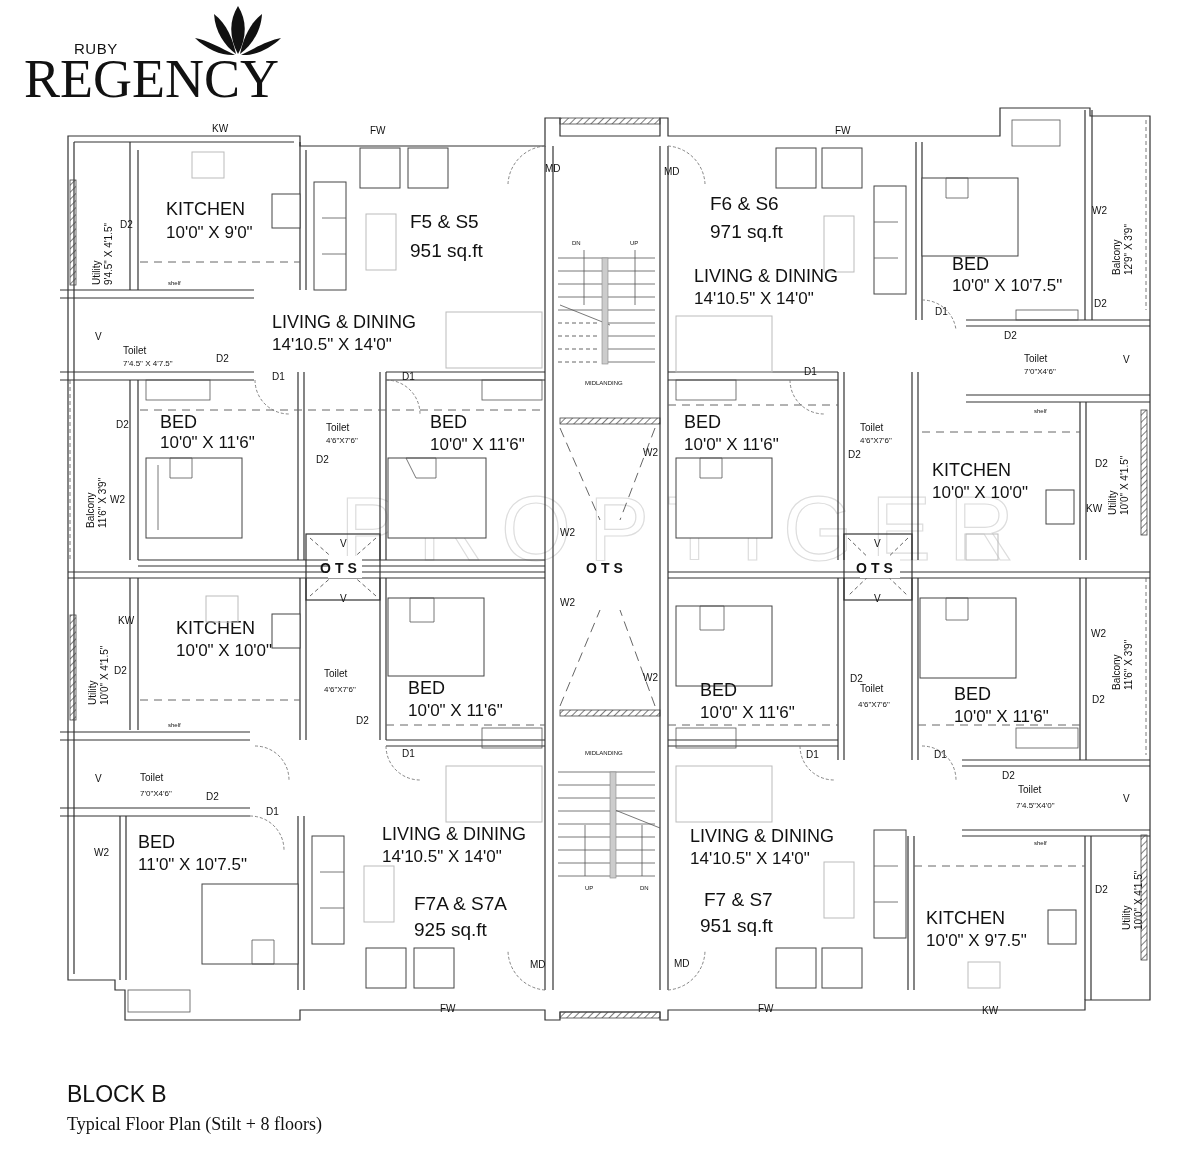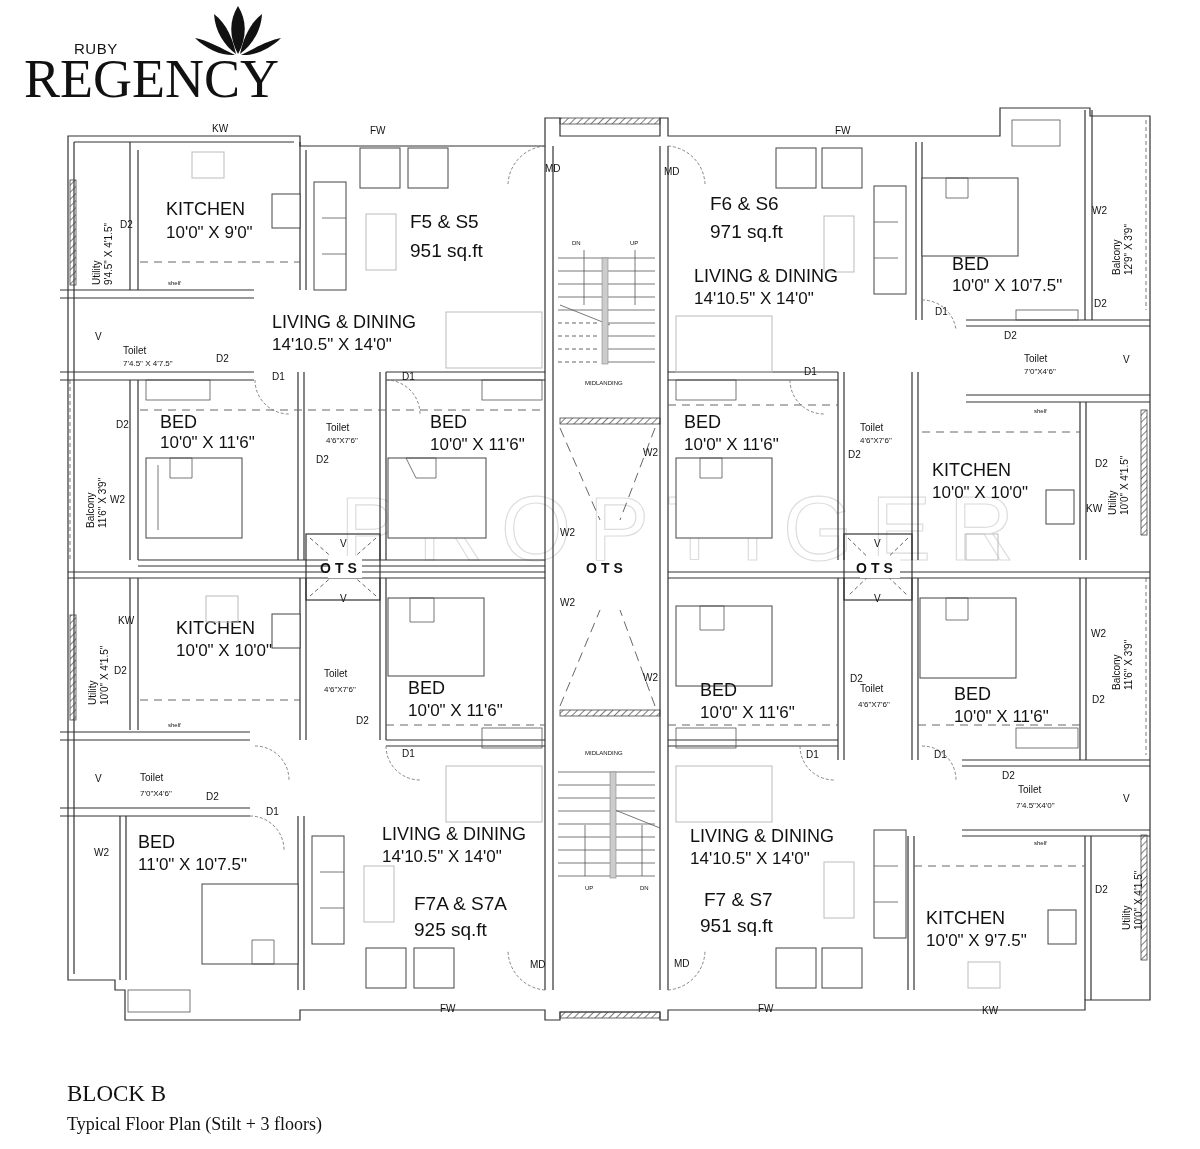--- a/index.html
+++ b/index.html
@@ -15,21 +15,21 @@
   .xs{font-size:6px;fill:#111;}
   .wall{fill:none;stroke:#333;stroke-width:1.2;}
   .thin{fill:none;stroke:#555;stroke-width:0.8;}
   .dash{fill:none;stroke:#666;stroke-width:1;stroke-dasharray:8 6;}
   .arc{fill:none;stroke:#777;stroke-width:0.9;stroke-dasharray:3 2;}
   .furn{fill:#fff;stroke:#444;stroke-width:1;}
   .light{fill:none;stroke:#bbb;stroke-width:1;}
   .hatch{fill:url(#hatch);stroke:#444;stroke-width:0.8;}
   .ots{font-size:14px;font-weight:bold;letter-spacing:4px;fill:#111;}
   .wm{font-size:90px;fill:none;stroke:#ddd;stroke-width:1.2;letter-spacing:18px;}
-  .block-title{font-family:Liberation Serif, serif;font-size:23px;}
+  .block-title{font-family:Liberation Sans, sans-serif;font-size:23px;}
   .block-sub{font-family:"Liberation Serif",serif;font-size:18px;}
 </style>
 </head>
 <body>
 
 <div class="abs" style="left:24px;top:4px;width:250px;height:92px;">
   <svg class="abs" style="left:165px;top:0;" width="98" height="52" viewBox="0 0 98 52">
     <path d="M49 2 C40 16 40 34 49 50 C58 34 58 16 49 2Z" fill="#111"></path>
     <path d="M25 10 C26 28 36 42 47 50 C44 36 38 20 25 10Z" fill="#111"></path>
     <path d="M73 10 C72 28 62 42 51 50 C54 36 60 20 73 10Z" fill="#111"></path>
@@ -453,13 +453,13 @@
     <rect class="light" x="206" y="596" width="32" height="26"></rect>
     <rect class="furn" x="272" y="614" width="28" height="34"></rect>
     <rect class="light" x="966" y="534" width="32" height="26"></rect>
     <rect class="furn" x="1046" y="490" width="28" height="34"></rect>
     <rect class="light" x="968" y="962" width="32" height="26"></rect>
     <rect class="furn" x="1048" y="910" width="28" height="34"></rect>
   </g>
 </svg>
 
 <div class="abs block-title" style="left:67px;top:1081px;">BLOCK B</div>
-<div class="abs block-sub" style="left:67px;top:1114px;">Typical Floor Plan (Stilt + 3 floors)</div>
+<div class="abs block-sub" style="left:67px;top:1114px;">Typical Floor Plan (Stilt + 8 floors)</div>
 
 </body></html>

